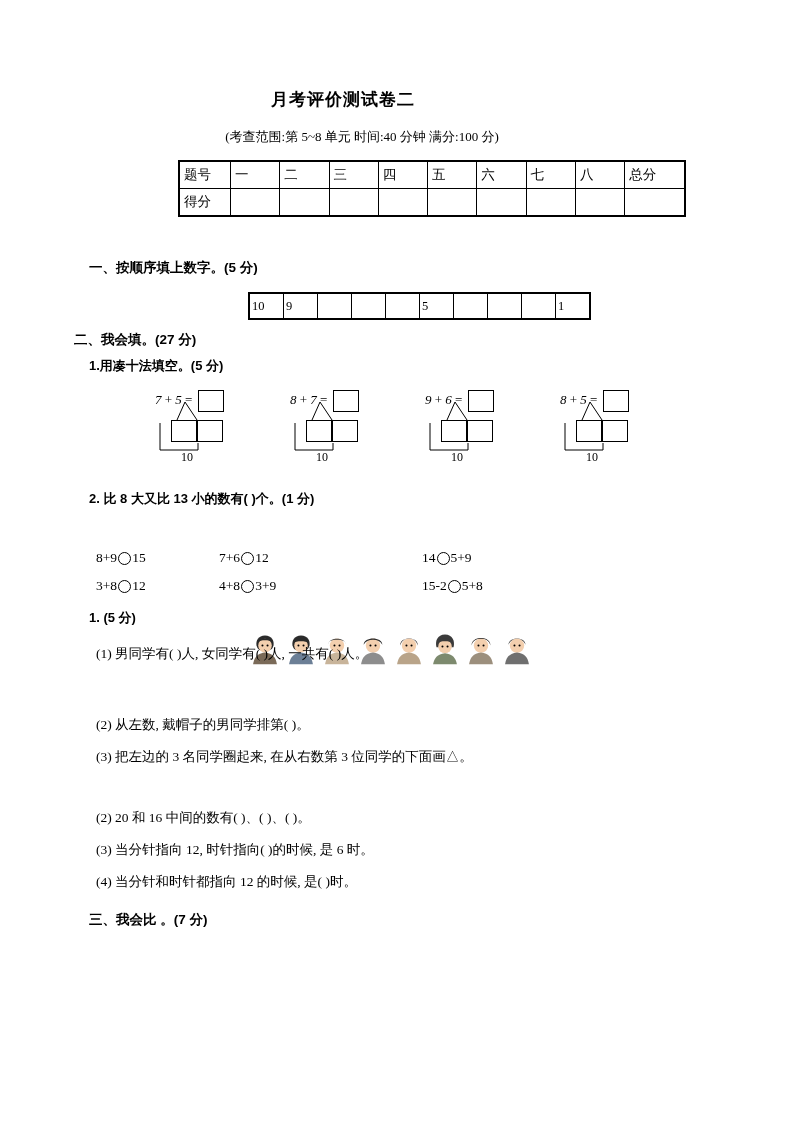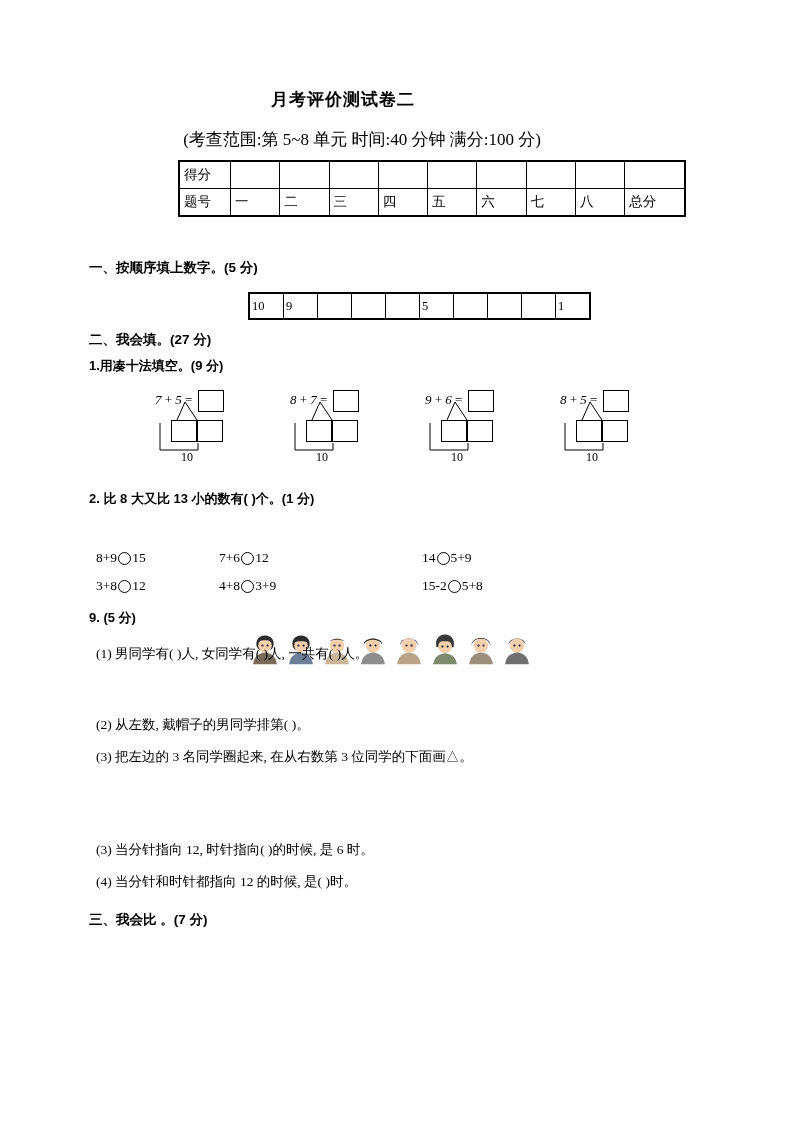--- a/index.html
+++ b/index.html
@@ -27,21 +27,21 @@
     font-family: "Liberation Sans", sans-serif;
     margin: 0;
     position: absolute;
     top: 88px;
     left: 0;
     right: 0;
     letter-spacing: 1px;
   }
   .subtitle {
     text-align: center;
-    font-size: 17px;
+    font-size: 13px;
     position: absolute;
     top: 128px;
     left: 0;
     right: 0;
     font-family: "Liberation Serif", serif;
     padding-left: 38px;
   }
   .score-table {
     position: absolute;
     top: 160px;
@@ -182,43 +182,43 @@
 <body>
 
 <div class="page">
 
   <div class="title">月考评价测试卷二</div>
   <div class="subtitle">(考查范围:第 5~8 单元   时间:40 分钟   满分:100 分)</div>
 
   <table class="score-table">
     <tbody>
         <tr>
-      <td class="label">得分</td>
-      <td class="cell"></td>
-      <td class="cell"></td>
-      <td class="cell"></td>
-      <td class="cell"></td>
-      <td class="cell"></td>
-      <td class="cell"></td>
-      <td class="cell"></td>
-      <td class="cell"></td>
-      <td class="total"></td>
-    </tr>
-    <tr>
       <td class="label">题号</td>
       <td class="cell">一</td>
       <td class="cell">二</td>
       <td class="cell">三</td>
       <td class="cell">四</td>
       <td class="cell">五</td>
       <td class="cell">六</td>
       <td class="cell">七</td>
       <td class="cell">八</td>
       <td class="total">总分</td>
     </tr>
+    <tr>
+      <td class="label">得分</td>
+      <td class="cell"></td>
+      <td class="cell"></td>
+      <td class="cell"></td>
+      <td class="cell"></td>
+      <td class="cell"></td>
+      <td class="cell"></td>
+      <td class="cell"></td>
+      <td class="cell"></td>
+      <td class="total"></td>
+    </tr>
   </tbody>
     </table>
 
   <div class="sec bold-head" style="top:258px; left:89px;">一、按顺序填上数字。(5 分)</div>
 
   <table class="seq-table">
     <tbody>
         <tr>
       <td>10</td>
       <td>9</td>
@@ -227,22 +227,22 @@
       <td></td>
       <td>5</td>
       <td></td>
       <td></td>
       <td></td>
       <td>1</td>
     </tr>
   </tbody>
     </table>
 
-  <div class="sec bold-head" style="top:330px; left:89px;text-align:right;">二、我会填。(27 分)</div>
-  <div class="sec num-head" style="top:356px; left:89px;">1.用凑十法填空。(9 分)</div>
+  <div class="sec bold-head" style="top:330px; left:74px;text-align:right;">二、我会填。(27 分)</div>
+  <div class="sec num-head" style="top:356px; left:89px;">1.用凑十法填空。(5 分)</div>
 
   <div class="mt-group" style="top:390px; left:155px;">
     <div class="mt-eq">
       <span class="ital">7</span>
       <span>+</span>
       <span class="ital">5</span>
       <span>=</span>
       <span class="mt-box-ans"></span>
     </div>
     <svg class="mt-svg" width="150" height="80">
@@ -332,21 +332,21 @@
   <div class="ans-line" style="top:578px; left:96px;">
     <span>3+8</span><span class="circ"></span><span>12</span>
   </div>
   <div class="ans-line" style="top:578px; left:219px;">
     <span>4+8</span><span class="circ"></span><span>3+9</span>
   </div>
   <div class="ans-line" style="top:578px; left:422px;">
     <span>15-2</span><span class="circ"></span><span>5+8</span>
   </div>
 
-  <div class="sec num-head" style="top:608px; left:89px;">9. (5 分)</div>
+  <div class="sec num-head" style="top:608px; left:89px;">1. (5 分)</div>
 
   <div class="kids-row">
     <svg class="kid" viewBox="0 0 40 40">
       <path d="M20 4 C12 4 9 10 10 16 C11 20 13 21 14 21 L26 21 C27 21 29 20 30 16 C31 10 28 4 20 4 Z" fill="#2b2b2b"></path>
       <ellipse cx="20" cy="16" rx="8" ry="8" fill="#f3cfae"></ellipse>
       <path d="M12 12 C13 6 27 6 28 12 C26 9 14 9 12 12 Z" fill="#2b2b2b"></path>
       <circle cx="17" cy="16" r="1.2" fill="#000"></circle>
         <circle cx="23" cy="16" r="1.2" fill="#000"></circle>
       <path d="M20 24 C11 25 7 30 6 38 L34 38 C33 30 29 25 20 24 Z" fill="#7a6a58"></path>
     </svg>
@@ -400,18 +400,19 @@
       <circle cx="17" cy="16" r="1.2" fill="#000"></circle>
         <circle cx="23" cy="16" r="1.2" fill="#000"></circle>
       <path d="M20 24 C11 25 7 30 6 38 L34 38 C33 30 29 25 20 24 Z" fill="#6f6f6f"></path>
     </svg>
   </div>
 
   <div class="sec" style="top:644px; left:96px;text-align:center;">(1) 男同学有(          )人, 女同学有(          )人, 一共有(          )人。</div>
   <div class="sec" style="top:715px; left:96px;">(2) 从左数, 戴帽子的男同学排第(          )。</div>
   <div class="sec" style="top:747px; left:96px;">(3) 把左边的 3 名同学圈起来, 在从右数第 3 位同学的下面画△。</div>
 
+  <div class="sec" style="top:808px; left:96px;">(2) 20 和 16 中间的数有(            )、(            )、(            )。</div>
   <div class="sec" style="top:840px; left:96px;">(3) 当分针指向 12, 时针指向(            )的时候, 是 6 时。</div>
   <div class="sec" style="top:872px; left:96px;">(4) 当分针和时针都指向 12 的时候, 是(            )时。</div>
 
   <div class="sec bold-head" style="top:910px; left:89px;">三、我会比 。(7 分)</div>
 
 </div>
 
 </body></html>

